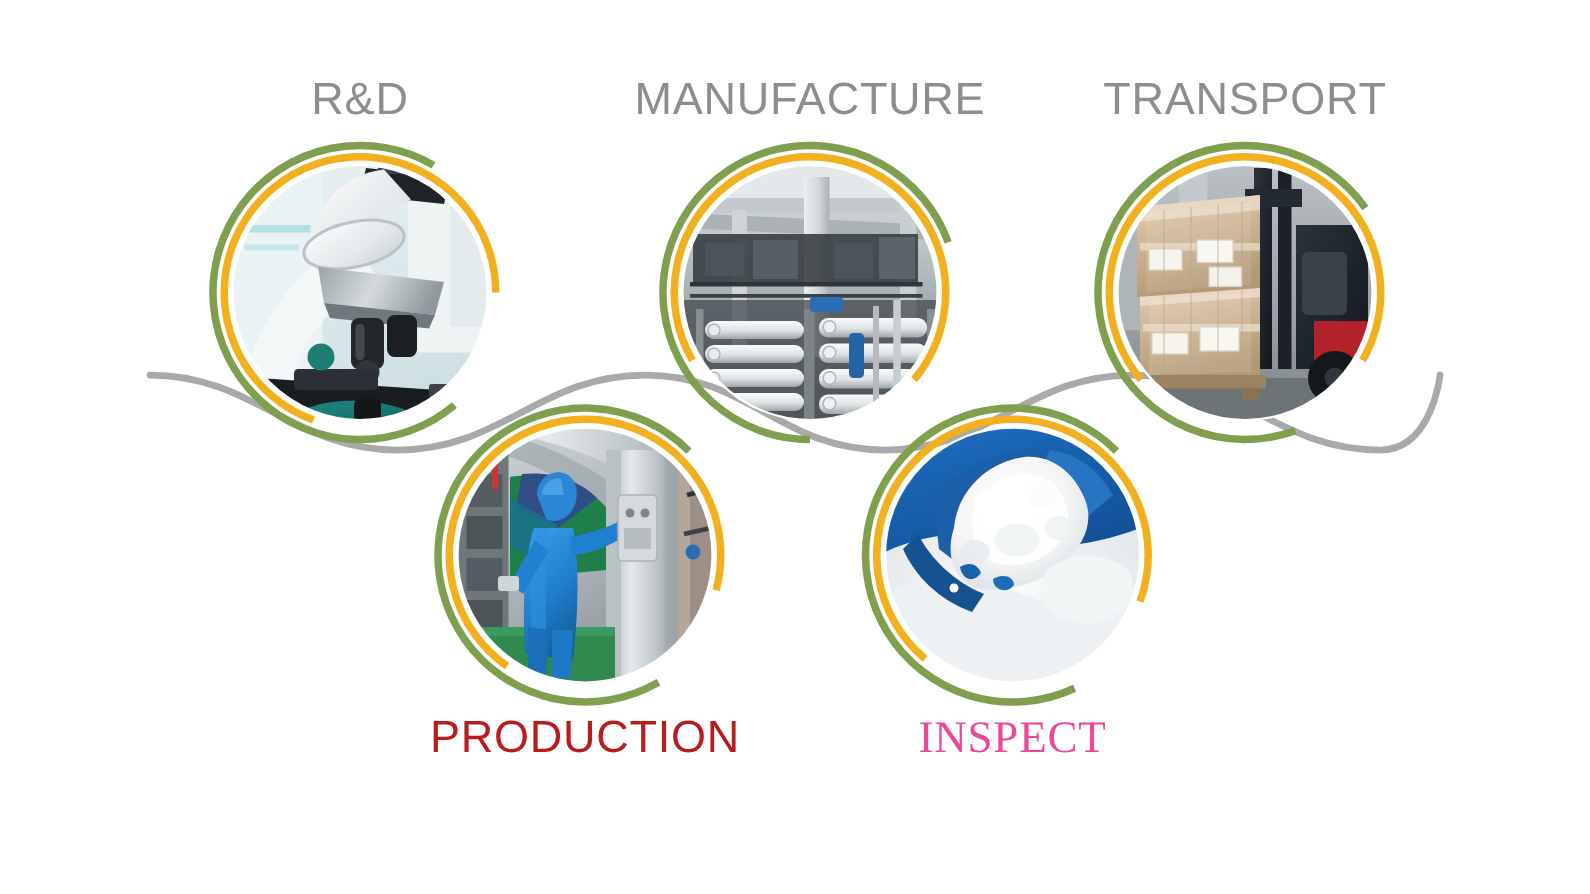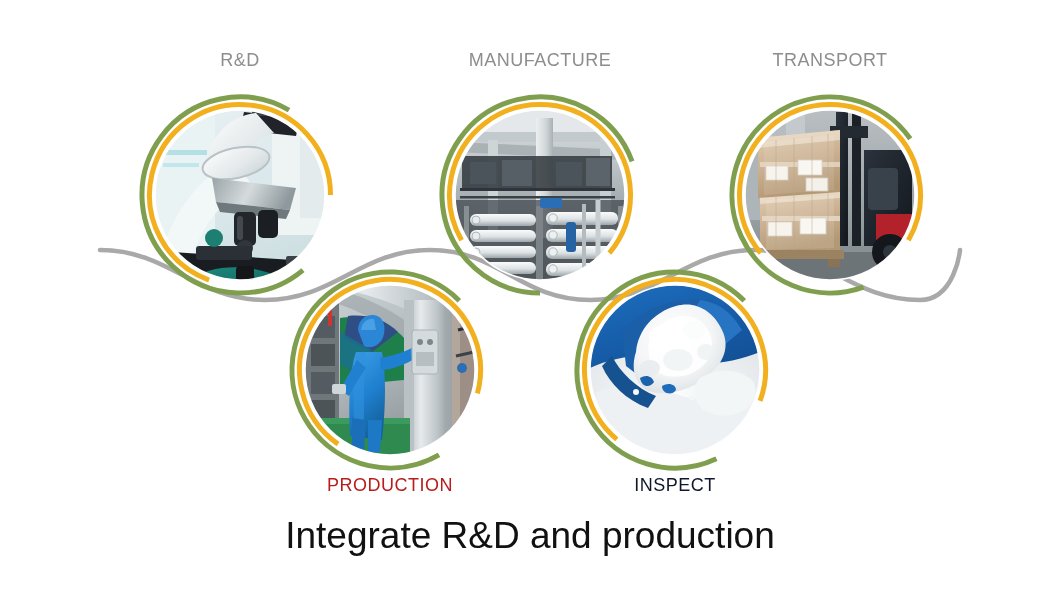--- a/index.html
+++ b/index.html
@@ -26,21 +26,21 @@
     top: 0;
     width: 1060px;
     height: 596px;
   }
   #nodes-layer { pointer-events: none; }
   .node-label {
     position: absolute;
     width: 260px;
     text-align: center;
     color: #8d8d8d;
-    font-size: 18px;
+    font-size: 30px;
     letter-spacing: 0.5px;
     font-family: "Liberation Sans", sans-serif;
     white-space: nowrap;
   }
   .caption {
     position: absolute;
     left: 0;
     top: 515px;
     width: 1060px;
     text-align: center;
@@ -415,16 +415,15 @@
       <circle cx="675" cy="370" r="85" fill="none" stroke="#ffffff" stroke-width="1.5"></circle>
       <path class="ring-green" fill="none" stroke="#7f9f4e" stroke-width="5" stroke-linecap="butt" d="M 716.42 458.82 A 98 98 0 1 1 744.30 300.70"></path>
       <path class="ring-amber" fill="none" stroke="#f2b01e" stroke-width="5" stroke-linecap="butt" d="M 616.83 439.33 A 90.5 90.5 0 1 1 760.04 400.95"></path>
     </g>
   </svg>
 
   <div class="node-label" id="label-rd" style="left: 110px; top: 50px; color: rgb(141, 141, 141);">R&amp;D</div>
   <div class="node-label" id="label-transport" style="left: 700px; top: 50px; color: rgb(141, 141, 141);">TRANSPORT</div>
   <div class="node-label" id="label-manufacture" style="left: 410px; top: 50px; color: rgb(141, 141, 141);">MANUFACTURE</div>
   <div class="node-label" id="label-production" style="left: 260px; top: 475px; color: #b91c1c;">PRODUCTION</div>
-  <div class="node-label" id="label-inspect" style="left: 545px; top: 475px; color: #0f172a;">INSPECT</div>
-
-  <div class="caption" style="color: rgb(17, 17, 17);">Integrate R&amp;D and production</div>
+  <div class="node-label" id="label-inspect" style="left: 545px; top: 475px; color: #ec4899; font-family: Liberation Serif, serif;">INSPECT</div>
+
 </div>
 
 </body></html>

